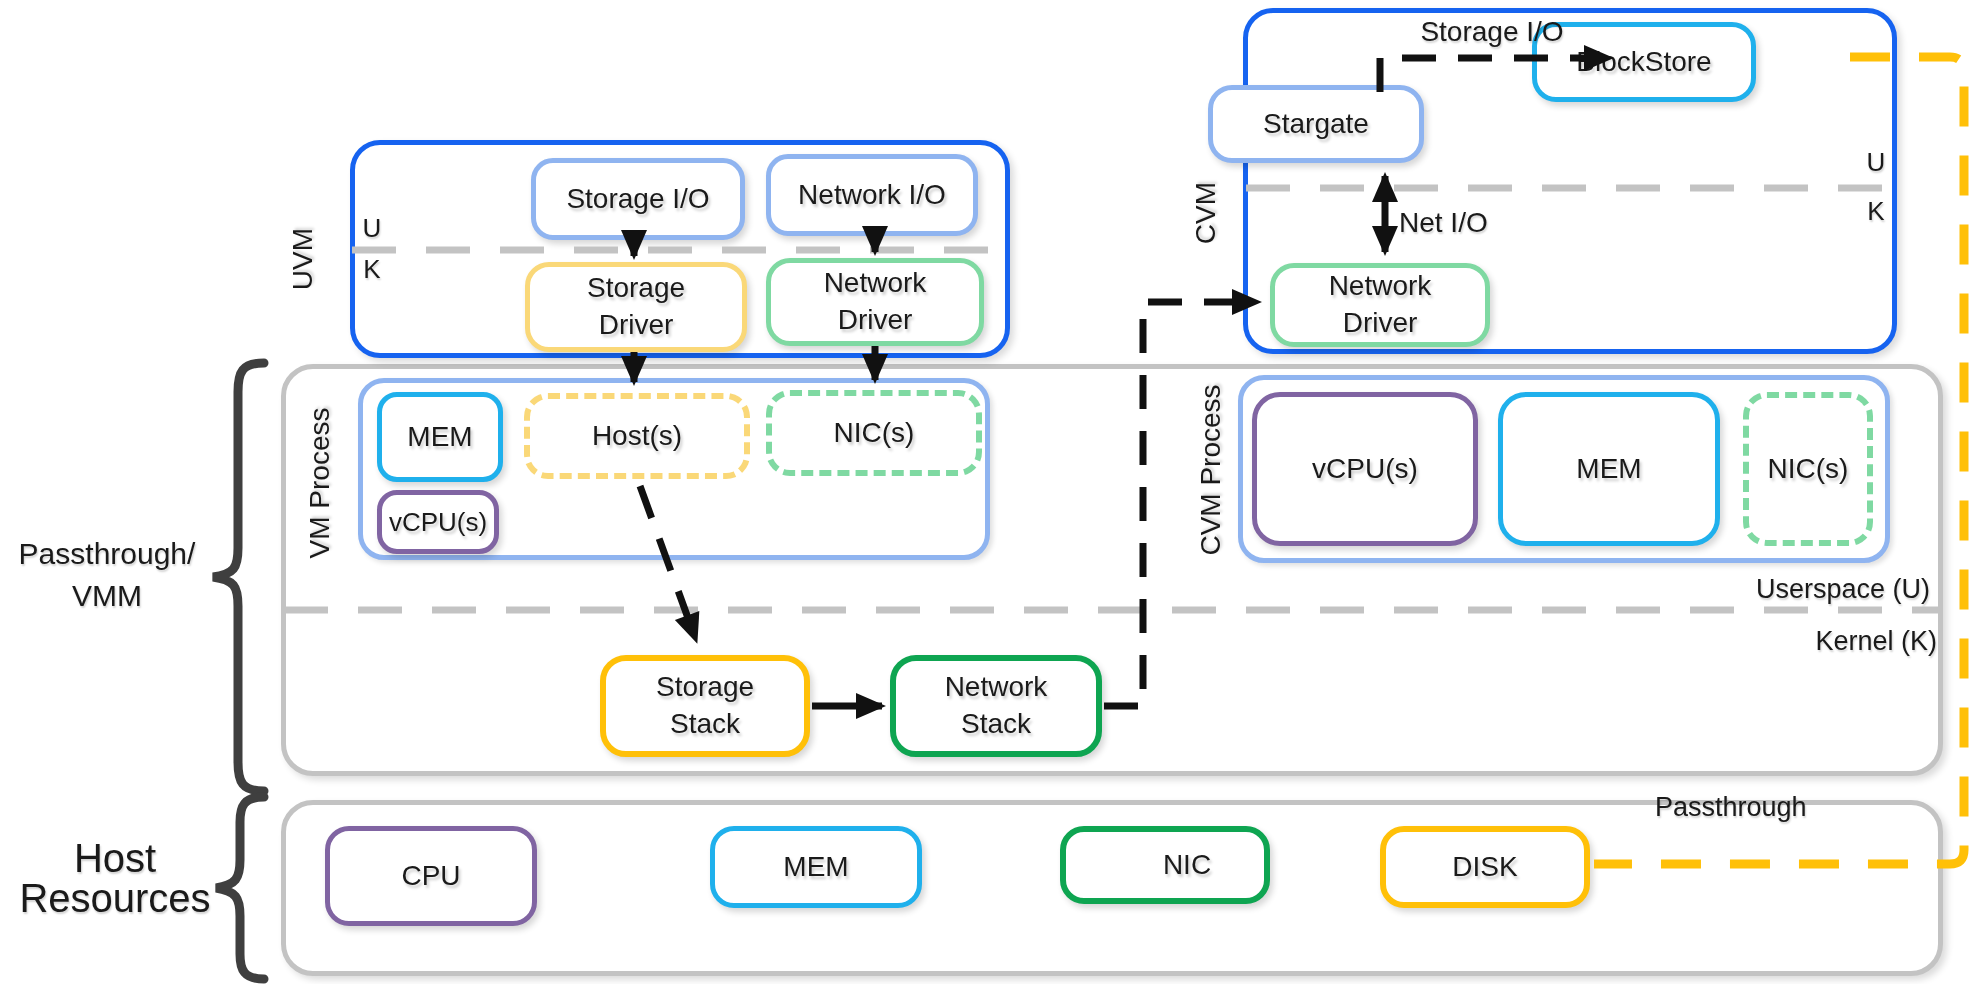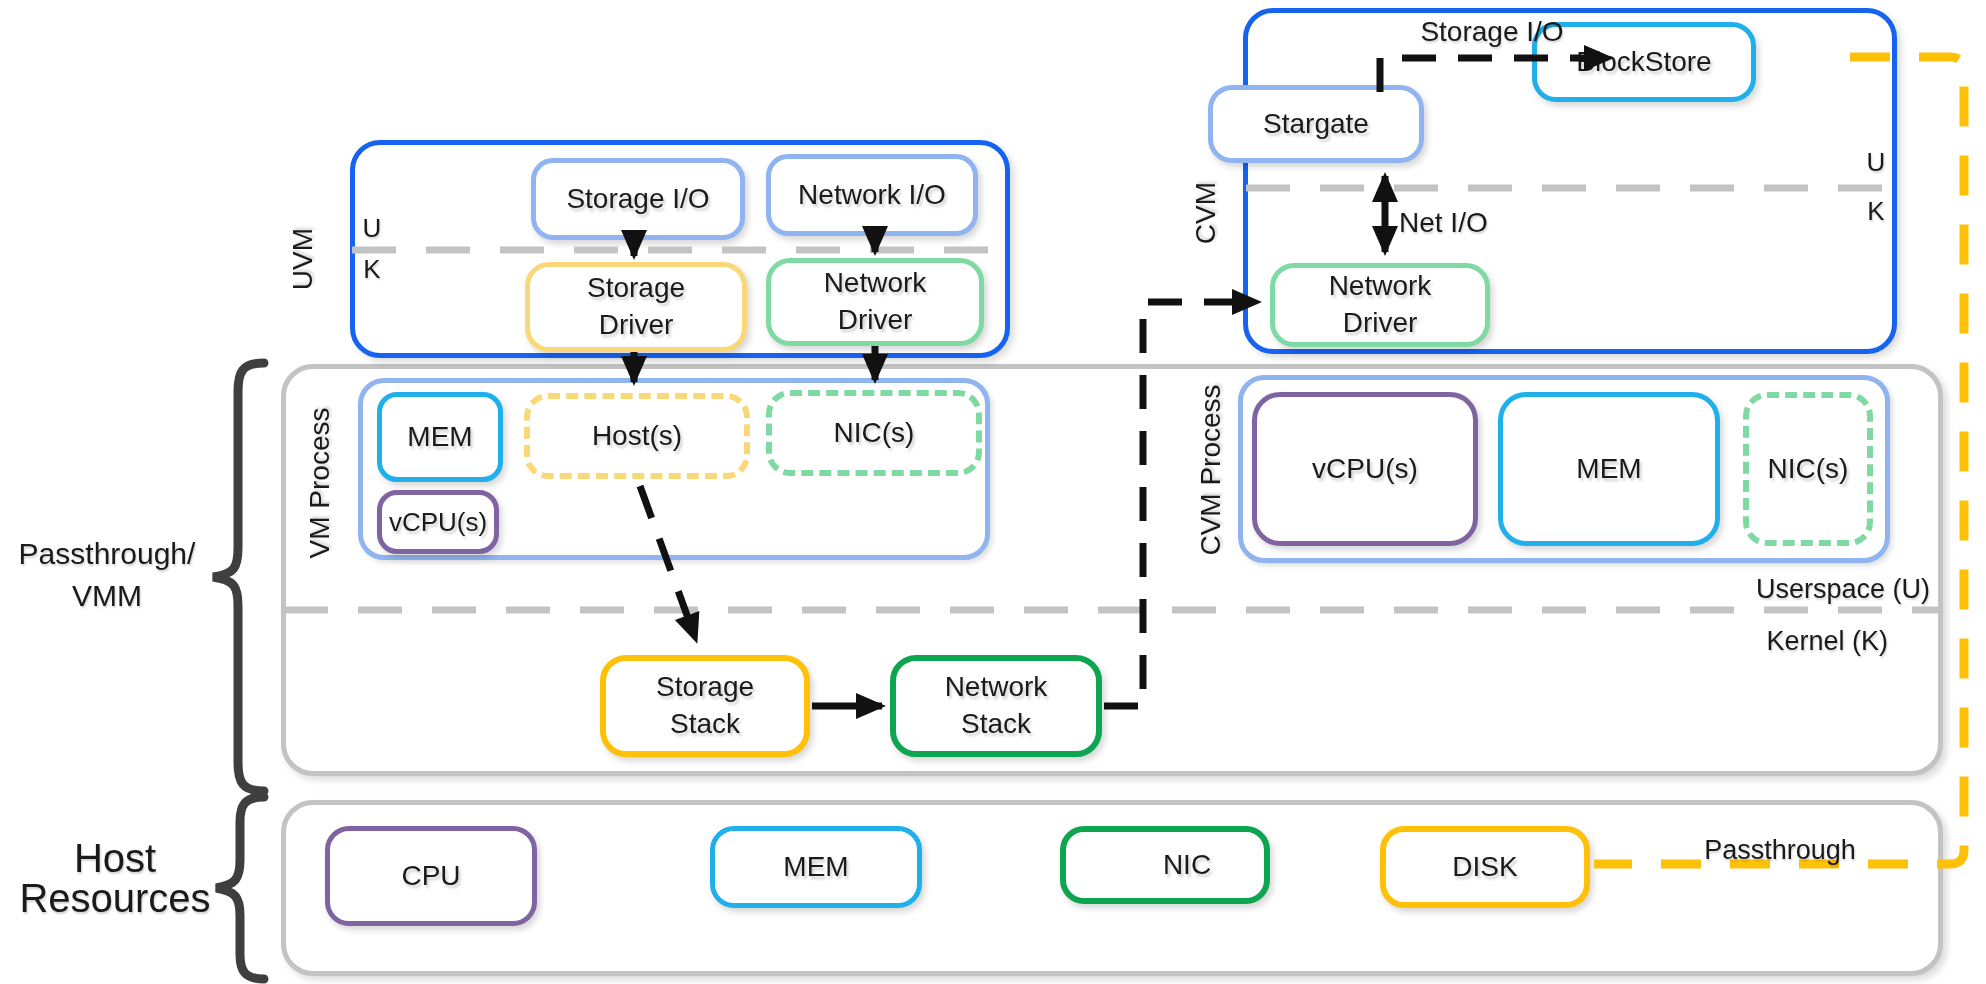--- a/index.html
+++ b/index.html
@@ -90,36 +90,36 @@
   <div class="flabel uk" style="left:1860px; top:147px;">U</div>
   <div class="flabel uk" style="left:1860px; top:196px;">K</div>
 
   <div class="flabel" style="left:0px; top:533px; width:214px; text-align:center; font-size:30px; line-height:42px;">Passthrough/
 VMM</div>
   <div class="box b-cyan" style="left:377px; top:392px; width:126px; height:90px; border-radius:20px;">MEM</div>
   <div class="box b-purple" style="left:377px; top:490px; width:122px; height:64px; border-radius:20px; font-size:26px;">vCPU(s)</div>
   <div class="box d-yellow" style="left:524px; top:393px; width:226px; height:86px;">Host(s)</div>
   <div class="box d-glight" style="left:766px; top:390px; width:216px; height:86px;">NIC(s)</div>
   <div class="flabel" style="left:1630px; top:574px; width:300px; text-align:right;">Userspace (U)</div>
-  <div class="flabel" style="left:1588px; top:626px; width:300px; text-align:right;">Kernel (K)</div>
+  <div class="flabel" style="left:1637px; top:626px; width:300px; text-align:right;">Kernel (K)</div>
   <div class="box b-gold" style="left:600px; top:655px; width:210px; height:102px; border-radius:26px;">Storage
 Stack</div>
   <div class="box b-green" style="left:890px; top:655px; width:212px; height:102px; border-radius:26px;">Network
 Stack</div>
   <div class="box b-purple" style="left:1252px; top:392px; width:226px; height:154px; border-radius:28px;">vCPU(s)</div>
   <div class="box b-cyan" style="left:1498px; top:392px; width:222px; height:154px; border-radius:28px;">MEM</div>
   <div class="box d-glight" style="left:1743px; top:392px; width:130px; height:154px;">NIC(s)</div>
 
   <div class="flabel" style="left:5px; top:838px; width:220px; text-align:center; font-size:40px; line-height:40px;">Host
 Resources</div>
   <div class="box b-purple" style="left:325px; top:826px; width:212px; height:100px;">CPU</div>
   <div class="box b-cyan" style="left:710px; top:826px; width:212px; height:82px;">MEM</div>
   <div class="box b-green" style="left:1060px; top:826px; width:210px; height:78px;padding-left:44px;">NIC</div>
   <div class="box b-gold" style="left:1380px; top:826px; width:210px; height:82px;">DISK</div>
-  <div class="flabel" style="left:1655px; top:835px; width:250px; text-align:center;">Passthrough</div>
+  <div class="flabel" style="left:1655px; top:792px; width:250px; text-align:left;">Passthrough</div>
 
   <svg class="overlay" width="1986" height="984" viewBox="0 0 1986 984">
     <defs>
       <marker id="arrowhead" markerUnits="userSpaceOnUse" markerWidth="34" markerHeight="30" refX="28" refY="15" orient="auto-start-reverse">
         <path d="M2,2 L32,15 L2,28 Z"></path>
       </marker>
     </defs>
 
     <path class="l-gray" d="M352,250 H1005"></path>
     <path class="l-gray" d="M1246,188 H1893"></path>

